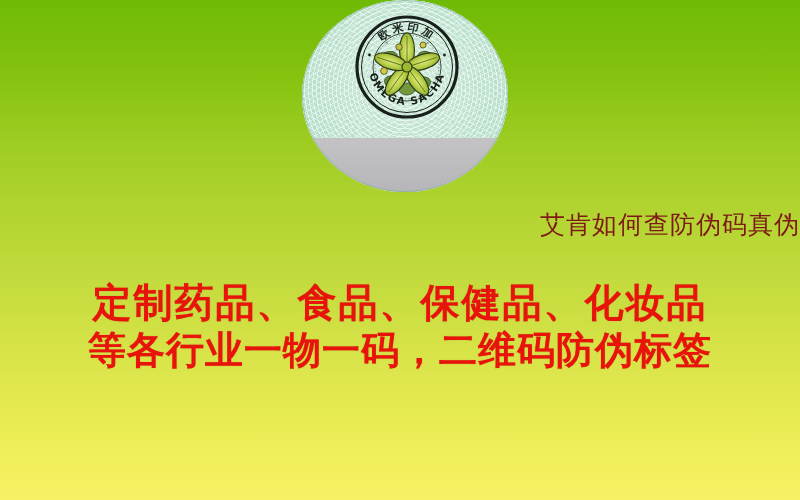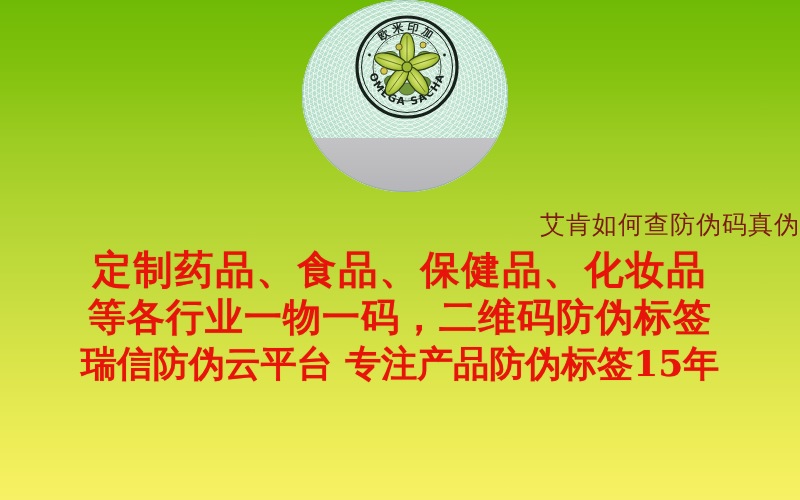--- a/index.html
+++ b/index.html
@@ -108,21 +108,21 @@
     top: 246px;
     text-align: center;
   }
   .tagline {
     color: #E8140C;
     font-family: "DejaVu Serif", "Liberation Serif", serif;
     font-weight: bold;
     white-space: nowrap;
     text-shadow: 0 0 1px rgba(180,0,0,0.45);
   }
-  .tagline.l1 { font-size: 39px; line-height: 47px; letter-spacing: 2px; }
+  .tagline.l1 { font-size: 39px; line-height: 47px; letter-spacing: 2px; margin-top: 33px; }
   .tagline.l2 { font-size: 38px; line-height: 47px; letter-spacing: 1px; }
   .tagline.l3 { font-size: 36px; line-height: 47px; letter-spacing: 0px; }
 </style>
 </head>
 <body>
 
 <div id="poster">
 
   <div id="sticker">
 
@@ -213,16 +213,15 @@
     </div>
 
     <div id="sticker-edge"></div>
   </div>
 
   <div id="headline">艾肯如何查防伪码真伪</div>
 
   <div id="taglines">
     <div class="tagline l1">定制药品、食品、保健品、化妆品</div>
     <div class="tagline l2">等各行业一物一码，二维码防伪标签</div>
-    <div class="tagline l3">瑞信防伪云平台 专注产品防伪标签15年</div>
   </div>
 
 </div>
 
 </body></html>

